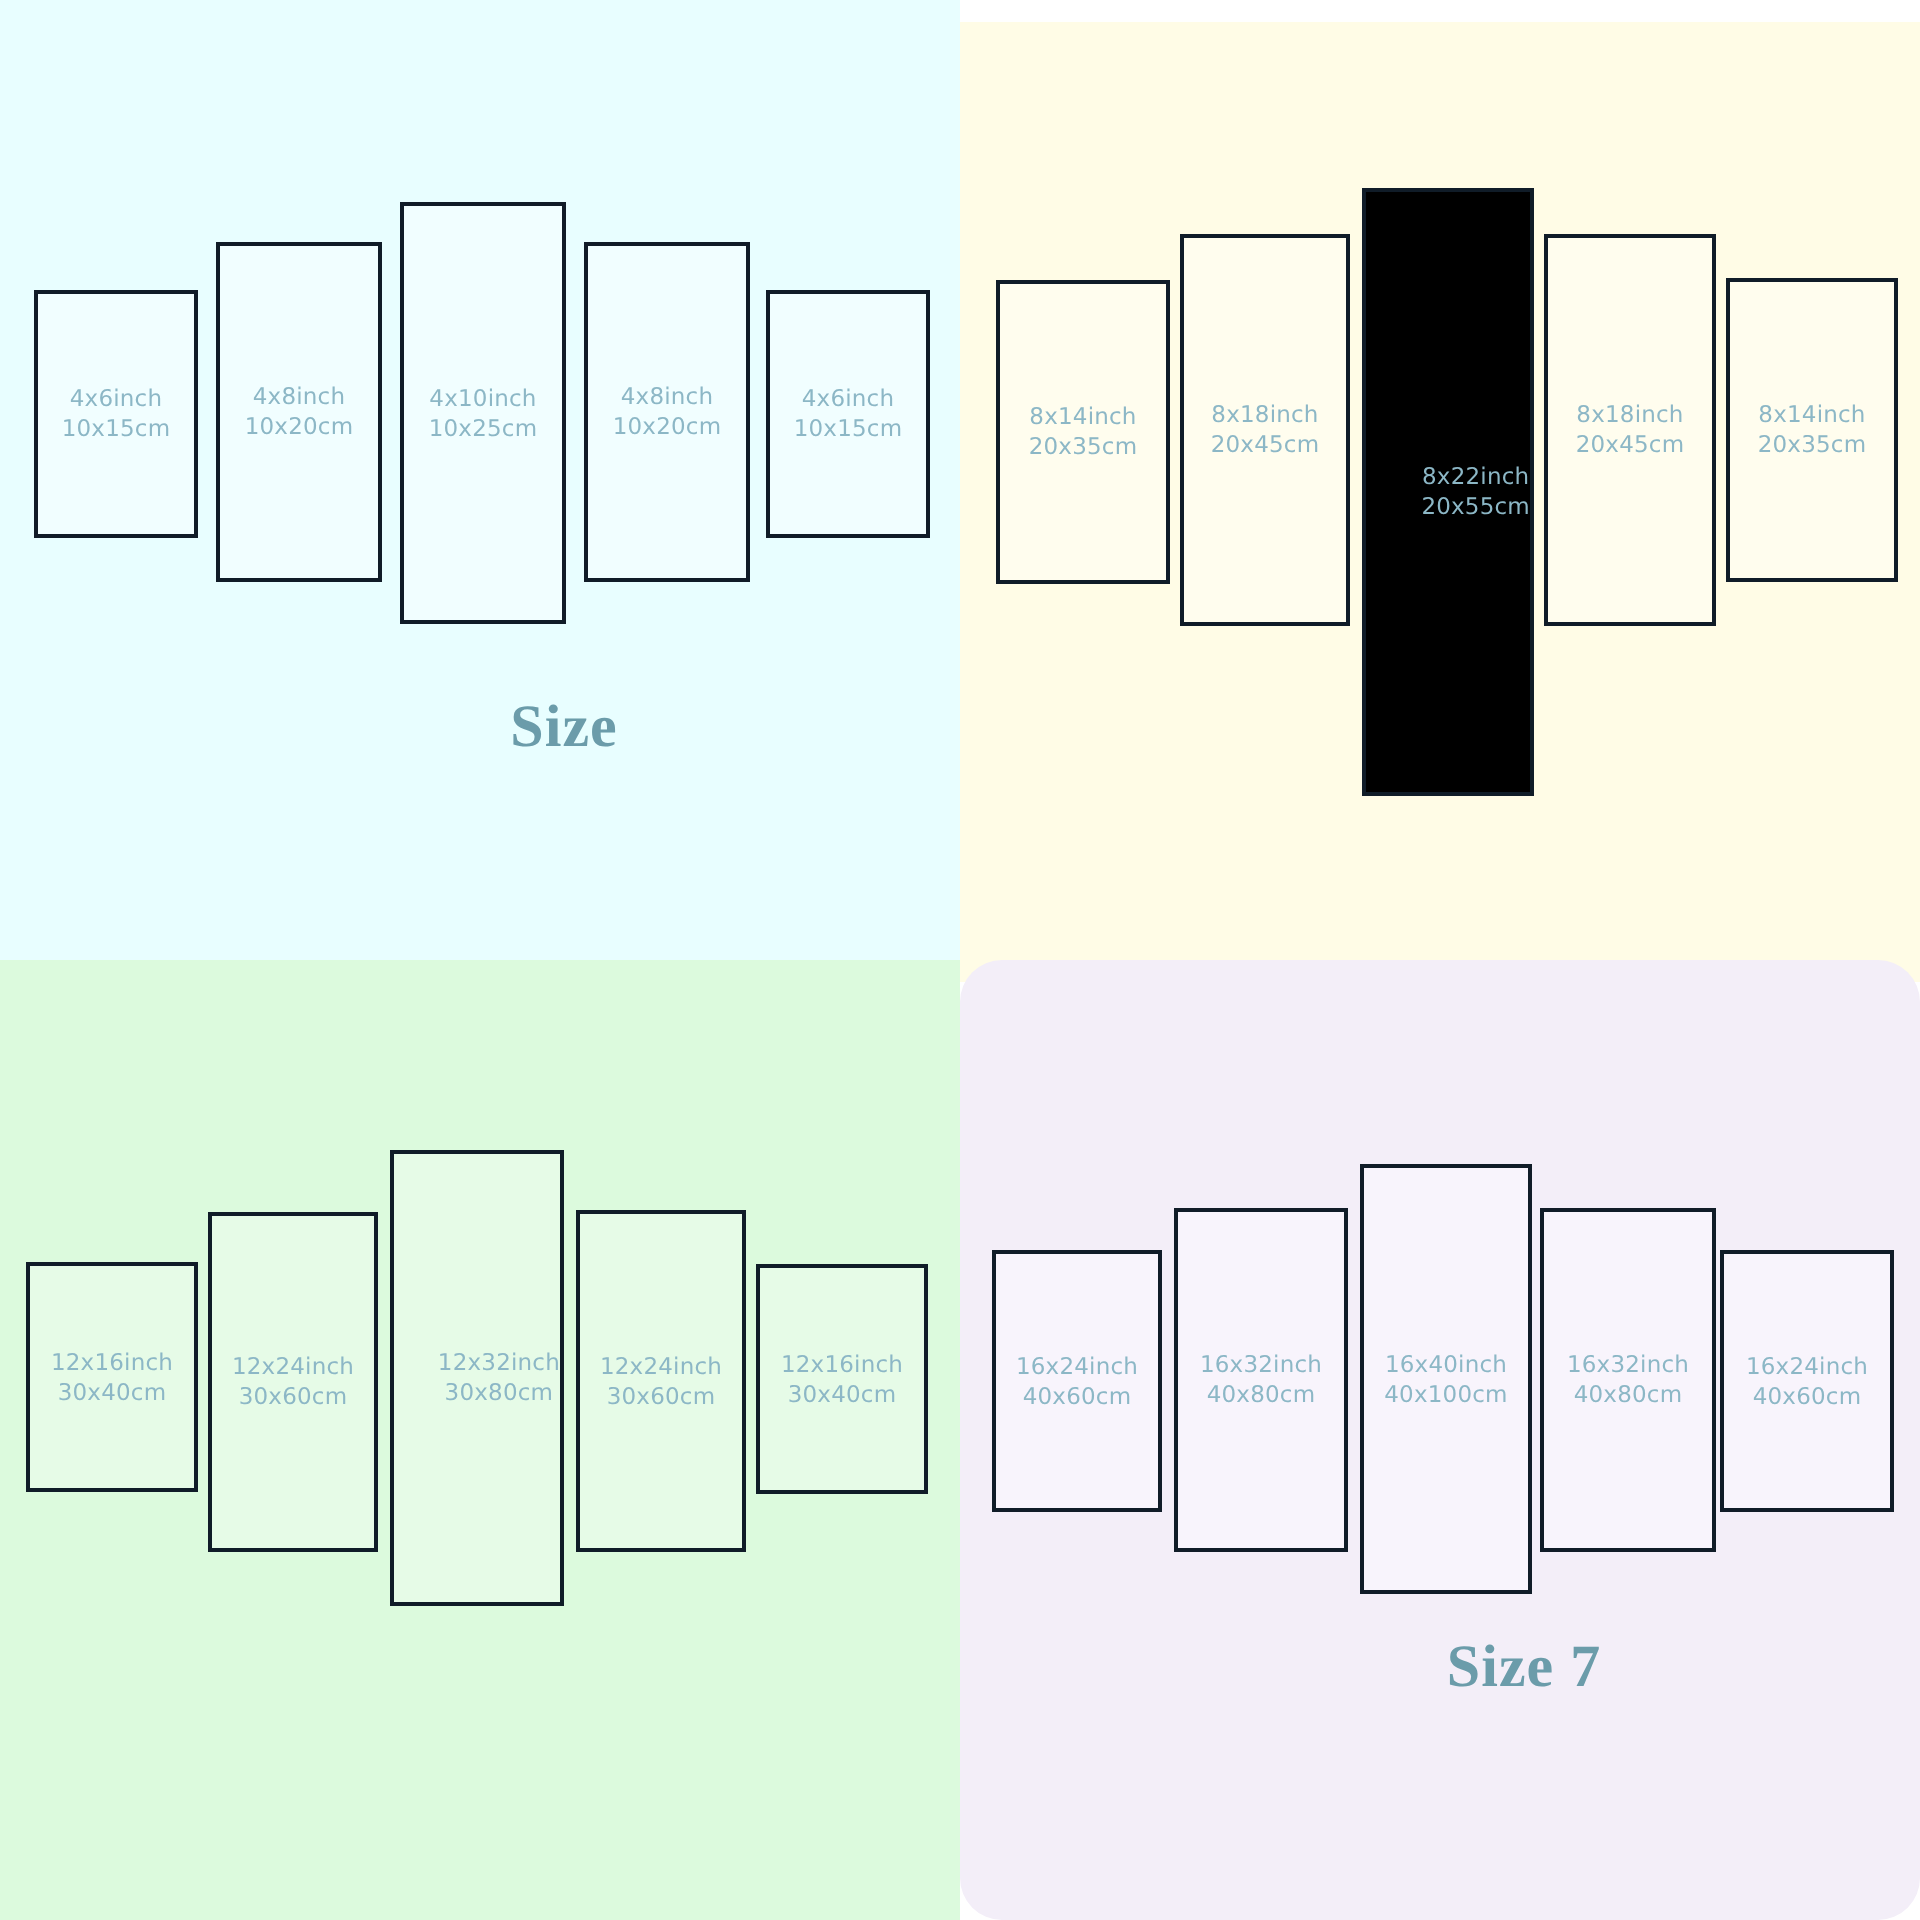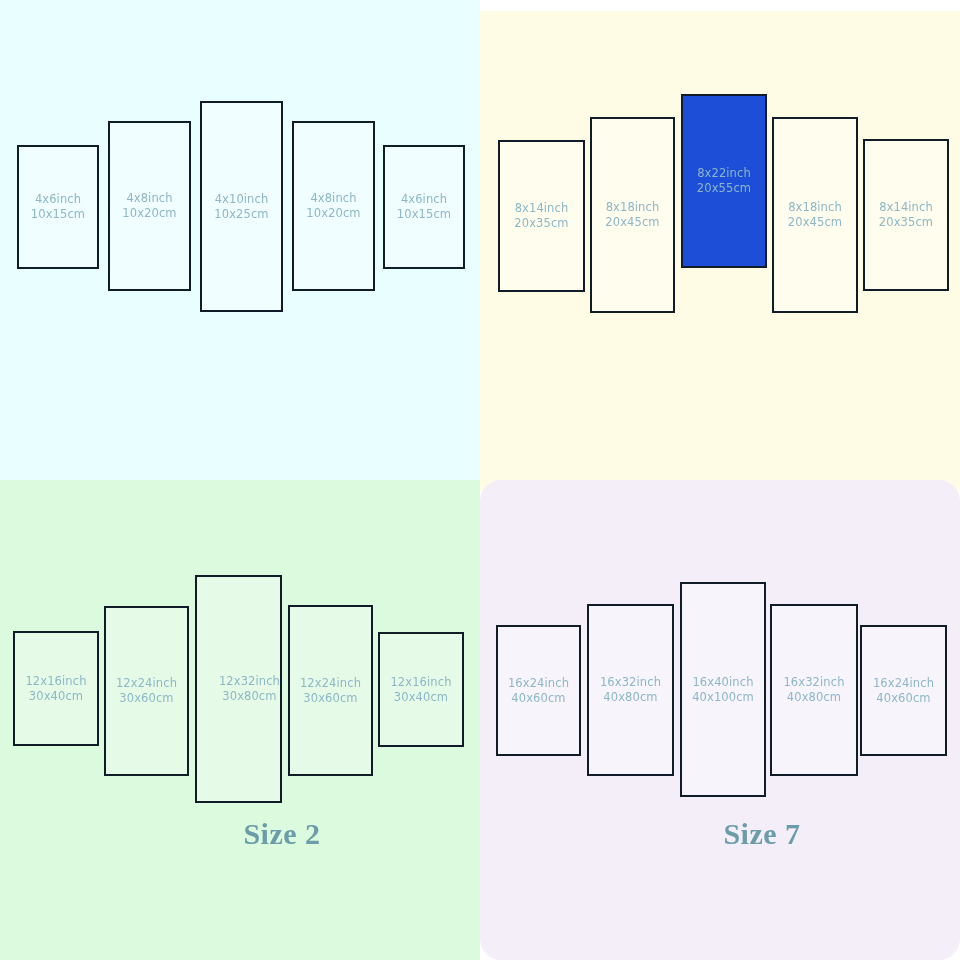--- a/index.html
+++ b/index.html
@@ -73,30 +73,31 @@
         <div class="panel" style="left: 200px; top: 101px; width: 83px; height: 211px; background: rgb(241, 254, 255); border-color: rgb(16, 28, 40); justify-content: center;">
           <div class="panel-label" style="color: rgb(140, 183, 198);"><span class="ln1">4x10inch</span><span class="ln2">10x25cm</span></div>
         </div>
         <div class="panel" style="left: 292px; top: 121px; width: 83px; height: 170px; background: rgb(241, 254, 255); border-color: rgb(16, 28, 40);">
           <div class="panel-label" style="color: rgb(140, 183, 198);"><span class="ln1">4x8inch</span><span class="ln2">10x20cm</span></div>
         </div>
         <div class="panel" style="left: 383px; top: 145px; width: 82px; height: 124px; background: rgb(241, 254, 255); border-color: rgb(16, 28, 40);">
           <div class="panel-label" style="color: rgb(140, 183, 198);"><span class="ln1">4x6inch</span><span class="ln2">10x15cm</span></div>
         </div>
       </div>
+      <div class="quad-title" style="top: 347px; color: rgb(107, 156, 170);">Size</div>
     </div>
     <div class="quadrant q-tr" style="background: rgb(255, 252, 230);">
       <div class="panel-stage">
         <div class="panel" style="left: 18px; top: 129px; width: 87px; height: 152px; background: rgb(255, 253, 238); border-color: rgb(16, 28, 40);">
           <div class="panel-label" style="color: rgb(140, 183, 198);"><span class="ln1">8x14inch</span><span class="ln2">20x35cm</span></div>
         </div>
         <div class="panel" style="left: 110px; top: 106px; width: 85px; height: 196px; background: rgb(255, 253, 238); border-color: rgb(16, 28, 40);">
           <div class="panel-label" style="color: rgb(140, 183, 198);"><span class="ln1">8x18inch</span><span class="ln2">20x45cm</span></div>
         </div>
-        <div class="panel" style="left: 201px; top: 83px; width: 86px; height: 174px; background: #1d4ed8; border-color: rgb(16, 28, 40);">
+        <div class="panel" style="left: 201px; top: 83px; width: 86px; height: 304px; background: #000000; border-color: rgb(16, 28, 40); justify-content: flex-end;">
           <div class="panel-label" style="color: rgb(140, 183, 198);"><span class="ln1">8x22inch</span><span class="ln2">20x55cm</span></div>
         </div>
         <div class="panel" style="left: 292px; top: 106px; width: 86px; height: 196px; background: rgb(255, 253, 238); border-color: rgb(16, 28, 40);">
           <div class="panel-label" style="color: rgb(140, 183, 198);"><span class="ln1">8x18inch</span><span class="ln2">20x45cm</span></div>
         </div>
         <div class="panel" style="left: 383px; top: 128px; width: 86px; height: 152px; background: rgb(255, 253, 238); border-color: rgb(16, 28, 40);">
           <div class="panel-label" style="color: rgb(140, 183, 198);"><span class="ln1">8x14inch</span><span class="ln2">20x35cm</span></div>
         </div>
       </div>
     </div>
@@ -111,21 +112,20 @@
         <div class="panel" style="left: 195px; top: 95px; width: 87px; height: 228px; background: rgb(230, 251, 231); border-color: rgb(16, 28, 40); justify-content: flex-end;">
           <div class="panel-label" style="color: rgb(140, 183, 198);"><span class="ln1">12x32inch</span><span class="ln2">30x80cm</span></div>
         </div>
         <div class="panel" style="left: 288px; top: 125px; width: 85px; height: 171px; background: rgb(230, 251, 231); border-color: rgb(16, 28, 40);">
           <div class="panel-label" style="color: rgb(140, 183, 198);"><span class="ln1">12x24inch</span><span class="ln2">30x60cm</span></div>
         </div>
         <div class="panel" style="left: 378px; top: 152px; width: 86px; height: 115px; background: rgb(230, 251, 231); border-color: rgb(16, 28, 40);">
           <div class="panel-label" style="color: rgb(140, 183, 198);"><span class="ln1">12x16inch</span><span class="ln2">30x40cm</span></div>
         </div>
       </div>
-      <div class="quad-title" style="top: 337px; color: rgb(107, 156, 170);">Size 2</div>
     </div>
     <div class="quadrant q-br" style="background: rgb(243, 238, 248);">
       <div class="panel-stage">
         <div class="panel" style="left: 16px; top: 145px; width: 85px; height: 131px; background: rgb(248, 244, 252); border-color: rgb(16, 28, 40);">
           <div class="panel-label" style="color: rgb(140, 183, 198);"><span class="ln1">16x24inch</span><span class="ln2">40x60cm</span></div>
         </div>
         <div class="panel" style="left: 107px; top: 124px; width: 87px; height: 172px; background: rgb(248, 244, 252); border-color: rgb(16, 28, 40);">
           <div class="panel-label" style="color: rgb(140, 183, 198);"><span class="ln1">16x32inch</span><span class="ln2">40x80cm</span></div>
         </div>
         <div class="panel" style="left: 200px; top: 102px; width: 86px; height: 215px; background: rgb(248, 244, 252); border-color: rgb(16, 28, 40);">

